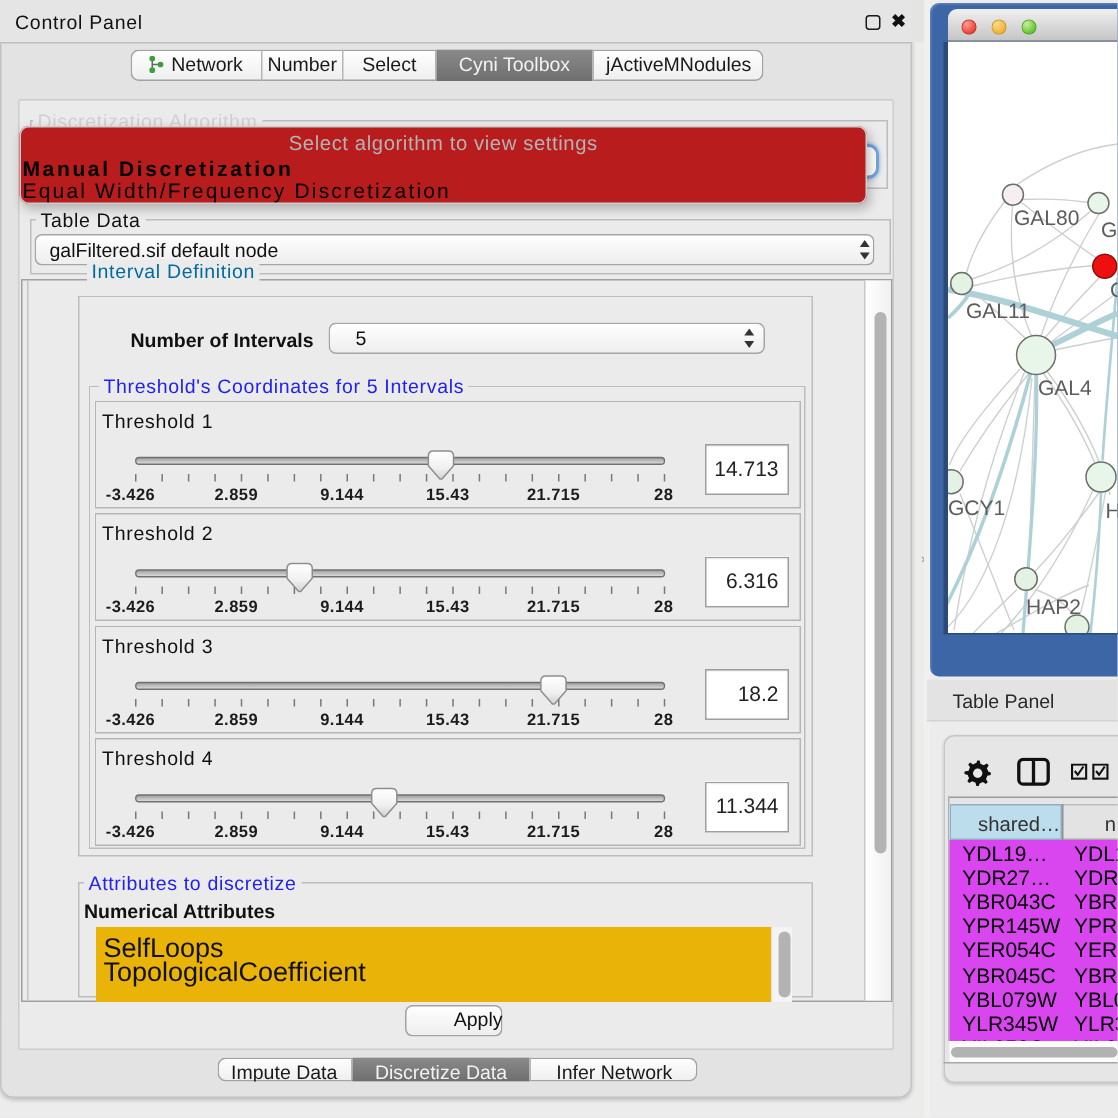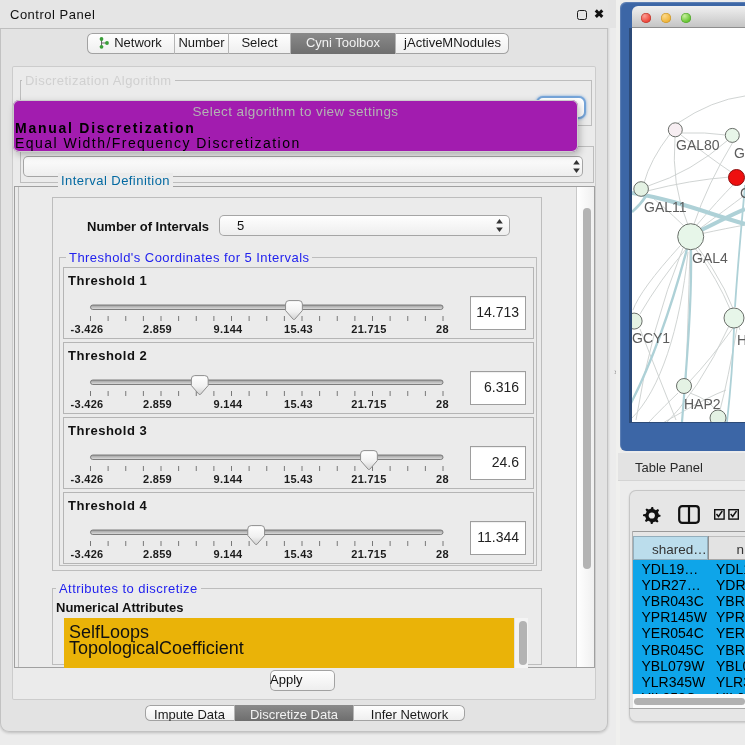--- a/index.html
+++ b/index.html
@@ -5,21 +5,21 @@
 html,body{width:745px;height:745px;overflow:hidden;background:#ececec;font-family:"Liberation Sans",sans-serif}
 .a{position:absolute}
 .bd{box-shadow:inset 0 0 0 1px #bdbdbd}
 .lbl{position:absolute;font-size:13px;letter-spacing:0.45px;background:#ebebeb;padding:0 3px;white-space:nowrap}
 .seg{position:absolute;display:flex;background:linear-gradient(#ffffff,#eeeeee);border-radius:5.5px;box-shadow:inset 0 0 0 1px #a2a2a2;overflow:hidden}
 .seg .s{font-size:13px;color:#1a1a1a;text-align:center;border-right:1px solid #b5b5b5;white-space:nowrap}
 .seg .s:last-child{border-right:none}
 .seg .sel{background:linear-gradient(#8a8a8a,#6e6e6e);color:#f2f2f2}
 .combo{position:absolute;background:linear-gradient(#ffffff,#ededed);border-radius:5px;box-shadow:inset 0 0 0 1px #a5a5a5;font-size:13px;color:#111}
 .tpanel{position:absolute;left:63px;width:471px;height:72px;box-shadow:inset 0 0 0 1px #b5b5b5;background:#ebebeb}
-.tlabel{position:absolute;left:5px;top:6px;font-size:13px;font-weight:bold;letter-spacing:0.5px;color:#111}
+.tlabel{position:absolute;left:5px;top:6px;font-size:13px;font-weight:normal;letter-spacing:0.5px;color:#111}
 .tval{position:absolute;left:407px;top:29px;width:56px;height:34px;background:#fff;box-shadow:inset 0 0 0 1px #9e9e9e,inset 0 1.5px 1px rgba(0,0,0,0.12);font-size:14px;color:#222;text-align:right;line-height:33px;padding-right:7px}
 .vthumb{position:absolute;background:#b3b3b3;border-radius:4px}
 </style></head>
 <body>
 <div class="a" style="left:0;top:0;width:608px;height:732px;background:#e3e3e3;border-radius:0 0 9px 9px;box-shadow:inset 0 0 0 1px #c2c2c2,0 1px 3px rgba(0,0,0,0.2)"></div>
 <div class="a" style="left:0;top:0;width:608px;height:29px;background:#e5e5e5;border-bottom:1px solid #bebebe"></div>
 <div class="a" style="left:10px;top:7px;font-size:13px;letter-spacing:0.5px;color:#111">Control Panel</div>
 <div class="a" style="left:577px;top:10px;width:10px;height:10px;border:1.6px solid #1a1a1a;border-radius:2.5px"></div>
 <div class="a" style="left:594px;top:7px;font-size:12px;font-weight:bold;color:#111">✖</div>
 <div class="seg" style="left:87px;top:33px;height:21px">
@@ -34,20 +34,21 @@
 <div class="s sel" style="width:105px;line-height:20px">Cyni Toolbox</div>
 <div class="s" style="width:113px;line-height:20px">jActiveMNodules</div>
 </div>
 <div class="a" style="left:12px;top:66px;width:584px;height:634px;background:#ebebeb;box-shadow:inset 0 0 0 1px #cccccc;border-radius:2px"></div>
 <div class="a bd" style="left:20px;top:80px;width:572px;height:46px"></div>
 <div class="lbl" style="left:22px;top:73px;color:#d0d0d0">Discretization Algorithm</div>
 <div class="a" style="left:536px;top:96px;width:50px;height:23px;background:#fff;border:2.5px solid #76a5d9;border-radius:7px;box-shadow:0 0 3px #76a5d9"></div>
 <div class="a bd" style="left:20px;top:146px;width:574px;height:37px"></div>
 <div class="lbl" style="left:24px;top:139px;color:#111">Table Data</div>
 <div class="combo" style="left:23px;top:156px;width:560px;height:21px">
+    <div class="a" style="left:10px;top:2.5px">galFiltered.sif default node</div>
 <svg class="a" style="left:550px;top:4px" width="7" height="13" viewBox="0 0 7 13">
       <path d="M3.5 0 L6.8 4.6 H0.2 Z" fill="#333"></path>
       <path d="M3.5 13 L0.2 8.4 H6.8 Z" fill="#333"></path>
     </svg>
   </div>
 <div class="a" style="left:14px;top:186px;width:581px;height:482px;box-shadow:inset 0 0 0 1px #a0a0a0;background:#ebebeb"></div>
 <div class="a" style="left:18px;top:187px;width:1px;height:480px;background:#c2c2c2"></div>
 <div class="a bd" style="left:52px;top:197px;width:490px;height:374px"></div>
 <div class="lbl" style="left:58px;top:173px;color:#0369a1">Interval Definition</div>
 <div class="a" style="left:87px;top:219px;font-size:13px;font-weight:bold;color:#111">Number of Intervals</div>
@@ -195,21 +196,21 @@
       <text x="24.00" y="66" font-size="11" font-weight="bold" fill="#1c1c1c" text-anchor="middle" font-family="Liberation Sans, sans-serif" letter-spacing="0.3">-3.426</text>
       <text x="94.50" y="66" font-size="11" font-weight="bold" fill="#1c1c1c" text-anchor="middle" font-family="Liberation Sans, sans-serif" letter-spacing="0.3">2.859</text>
       <text x="165.00" y="66" font-size="11" font-weight="bold" fill="#1c1c1c" text-anchor="middle" font-family="Liberation Sans, sans-serif" letter-spacing="0.3">9.144</text>
       <text x="235.50" y="66" font-size="11" font-weight="bold" fill="#1c1c1c" text-anchor="middle" font-family="Liberation Sans, sans-serif" letter-spacing="0.3">15.43</text>
       <text x="306.00" y="66" font-size="11" font-weight="bold" fill="#1c1c1c" text-anchor="middle" font-family="Liberation Sans, sans-serif" letter-spacing="0.3">21.715</text>
       <text x="379.50" y="66" font-size="11" font-weight="bold" fill="#1c1c1c" text-anchor="middle" font-family="Liberation Sans, sans-serif" letter-spacing="0.3">28</text>
       <g transform="translate(305.97,0)">
         <path d="M -8.4,37 Q -8.4,33.6 -5,33.6 L 5,33.6 Q 8.4,33.6 8.4,37 L 8.4,43.5 L 0.7,52.4 L -0.7,52.4 L -8.4,43.5 Z" fill="url(#thm2)" stroke="#8e8e8e" stroke-width="1"></path>
       </g>
     </svg>
-    <div class="tval">24.6</div>
+    <div class="tval">18.2</div>
   </div>
 <div class="tpanel" style="top:491.8px">
     <div class="tlabel">Threshold 4</div>
     <svg width="470" height="72" style="position:absolute;left:0;top:0">
       <defs>
         <linearGradient id="trk3" x1="0" y1="0" x2="0" y2="1">
           <stop offset="0" stop-color="#9b9b9b"></stop>
           <stop offset="1" stop-color="#e0e0e0"></stop>
         </linearGradient>
         <linearGradient id="thm3" x1="0" y1="0" x2="0" y2="1">
@@ -256,27 +257,27 @@
 <div class="lbl" style="left:56px;top:581px;color:#2222ee">Attributes to discretize</div>
 <div class="a" style="left:56px;top:600px;font-size:13px;font-weight:bold;color:#111">Numerical Attributes</div>
 <div class="a" style="left:64px;top:618px;width:464px;height:50px;background:#eab308;font-size:18px;color:#111;overflow:hidden;padding-top:4px">
 <div style="height:16.3px;padding-left:5px">SelfLoops</div>
 <div style="height:16.3px;padding-left:5px">TopologicalCoefficient</div>
 <div class="a" style="left:450px;top:0;width:14px;height:50px;background:#f4f4f4;border-left:1px solid #e2e2e2"></div>
     <div class="vthumb" style="left:455px;top:3px;width:8px;height:44px"></div>
   </div>
 <div class="a" style="left:576px;top:187px;width:18px;height:480px;background:linear-gradient(90deg,#ffffff,#f0f0f0);border-left:1px solid #c9c9c9"></div>
 <div class="vthumb" style="left:583px;top:208px;width:8px;height:361px"></div>
-<div class="a" style="left:270px;top:670px;width:65px;height:21px;background:linear-gradient(#ffffff,#ededed);box-shadow:inset 0 0 0 1px #a2a2a2;border-radius:5px;text-align:left;line-height:20px;font-size:13px;color:#111">Apply</div>
+<div class="a" style="left:270px;top:670px;width:65px;height:21px;background:linear-gradient(#ffffff,#ededed);box-shadow:inset 0 0 0 1px #a2a2a2;border-radius:5px;text-align:right;line-height:20px;font-size:13px;color:#111">Apply</div>
 <div class="seg" style="left:145px;top:705px;height:16px">
 <div class="s" style="width:90px;line-height:19px">Impute Data</div>
 <div class="s sel" style="width:119px;line-height:19px">Discretize Data</div>
 <div class="s" style="width:111px;line-height:19px">Infer Network</div>
 </div>
-<div class="a" style="left:13px;top:100px;width:565px;height:52px;background:#a21caf;box-shadow:inset 0 0 0 1px #cccccc, 2px 3px 7px rgba(0,0,0,0.25);border-radius:6px;font-size:13px">
+<div class="a" style="left:13px;top:84px;width:565px;height:52px;background:#b91c1c;box-shadow:inset 0 0 0 1px #cccccc, 2px 3px 7px rgba(0,0,0,0.25);border-radius:6px;font-size:13px">
 <div class="a" style="left:0;right:0;top:4px;text-align:center;color:#b3b3b3;font-size:13.5px;letter-spacing:0.4px">Select algorithm to view settings</div>
 <div class="a" style="left:2px;top:20px;font-weight:bold;color:#000;font-size:14px;letter-spacing:1.75px">Manual Discretization</div>
 <div class="a" style="left:2px;top:35px;color:#000;font-size:14px;letter-spacing:1.45px">Equal Width/Frequency Discretization</div>
 </div>
 <div class="a" style="left:614px;top:367px;font-size:9px;color:#8a8a8a">›</div>
 <div class="a" style="left:608px;top:0;width:8px;height:28px;background:#e4e4e4"></div>
 <div class="a" style="left:616px;top:0;width:4px;height:745px;background:#f0f0ee"></div>
 <div class="a" style="left:620px;top:2px;width:125px;height:449px;background:#3c66a6;border-radius:6px 0 0 6px;box-shadow:inset 1px 1px 1px rgba(255,255,255,0.18)"></div>
 <div class="a" style="left:632px;top:6px;width:113px;height:22px;background:linear-gradient(#f0f0f0,#c5c5c5);border-bottom:1px solid #8e8e8e;border-radius:6px 0 0 0"></div>
 <div class="a" style="left:641px;top:13px;width:10px;height:10px;border-radius:50%;background:radial-gradient(circle at 35% 30%,#fb9d94,#ee4b40 60%,#c63126);box-shadow:inset 0 0 0 0.5px #b0372c"></div>
@@ -364,21 +365,21 @@
     <path d="M16.7 5 L18.7 7.5 L22.5 2" stroke="#111" stroke-width="1.4" fill="none"></path>
   </svg>
 <div class="a" style="left:632px;top:531px;width:113px;height:1px;background:#9a9a9a"></div>
 <div class="a" style="left:632px;top:531px;width:1px;height:163px;background:#b0b0b0"></div>
 <div class="a" style="left:633px;top:536px;width:74.5px;height:24px;background:#bbddec;box-shadow:inset 0 0 0 1px #93aebc;font-size:13.5px;color:#333">
     <div class="a" style="left:19px;top:6px">shared…</div>
   </div>
 <div class="a" style="left:707.5px;top:536px;width:37.5px;height:24px;background:#e3e3e3;box-shadow:inset 1px 0 0 #909090,inset 0 -1px 0 #a8a8a8,inset 0 1px 0 #bdbdbd;font-size:13.5px;color:#333">
     <div class="a" style="left:29px;top:6px">n</div>
   </div>
-<div class="a" style="left:633px;top:560px;width:112px;height:134px;background:#0ea5e9;overflow:hidden;font-size:14px;color:#000">
+<div class="a" style="left:633px;top:560px;width:112px;height:134px;background:#d946ef;overflow:hidden;font-size:14px;color:#000">
 <div class="a" style="left:8.5px;top:0.5px;white-space:nowrap">YDL19…</div>
     <div class="a" style="left:83px;top:0.5px;white-space:nowrap">YDL1</div>
 <div class="a" style="left:8.5px;top:16.7px;white-space:nowrap">YDR27…</div>
     <div class="a" style="left:83px;top:16.7px;white-space:nowrap">YDR2</div>
 <div class="a" style="left:8.5px;top:32.9px;white-space:nowrap">YBR043C</div>
     <div class="a" style="left:83px;top:32.9px;white-space:nowrap">YBR0</div>
 <div class="a" style="left:8.5px;top:49.1px;white-space:nowrap">YPR145W</div>
     <div class="a" style="left:83px;top:49.1px;white-space:nowrap">YPR1</div>
 <div class="a" style="left:8.5px;top:65.3px;white-space:nowrap">YER054C</div>
     <div class="a" style="left:83px;top:65.3px;white-space:nowrap">YER0</div>

